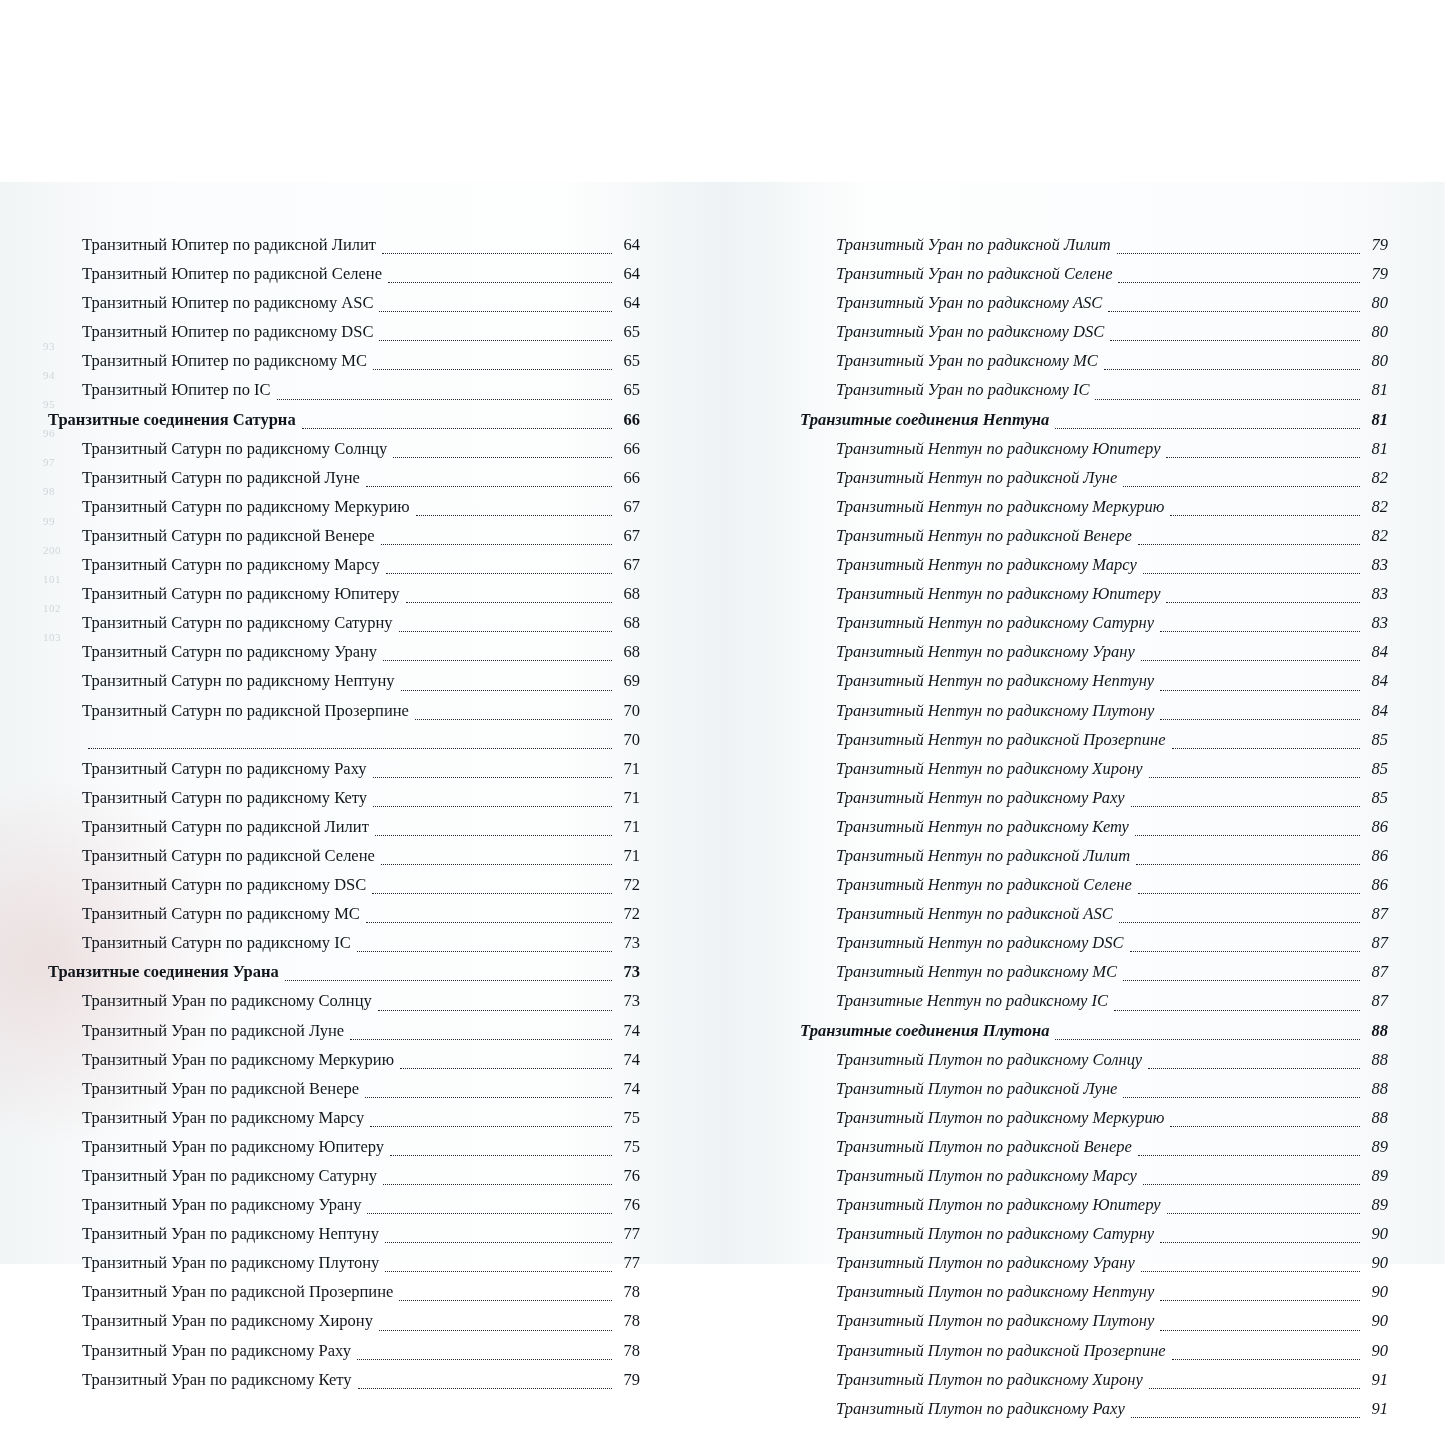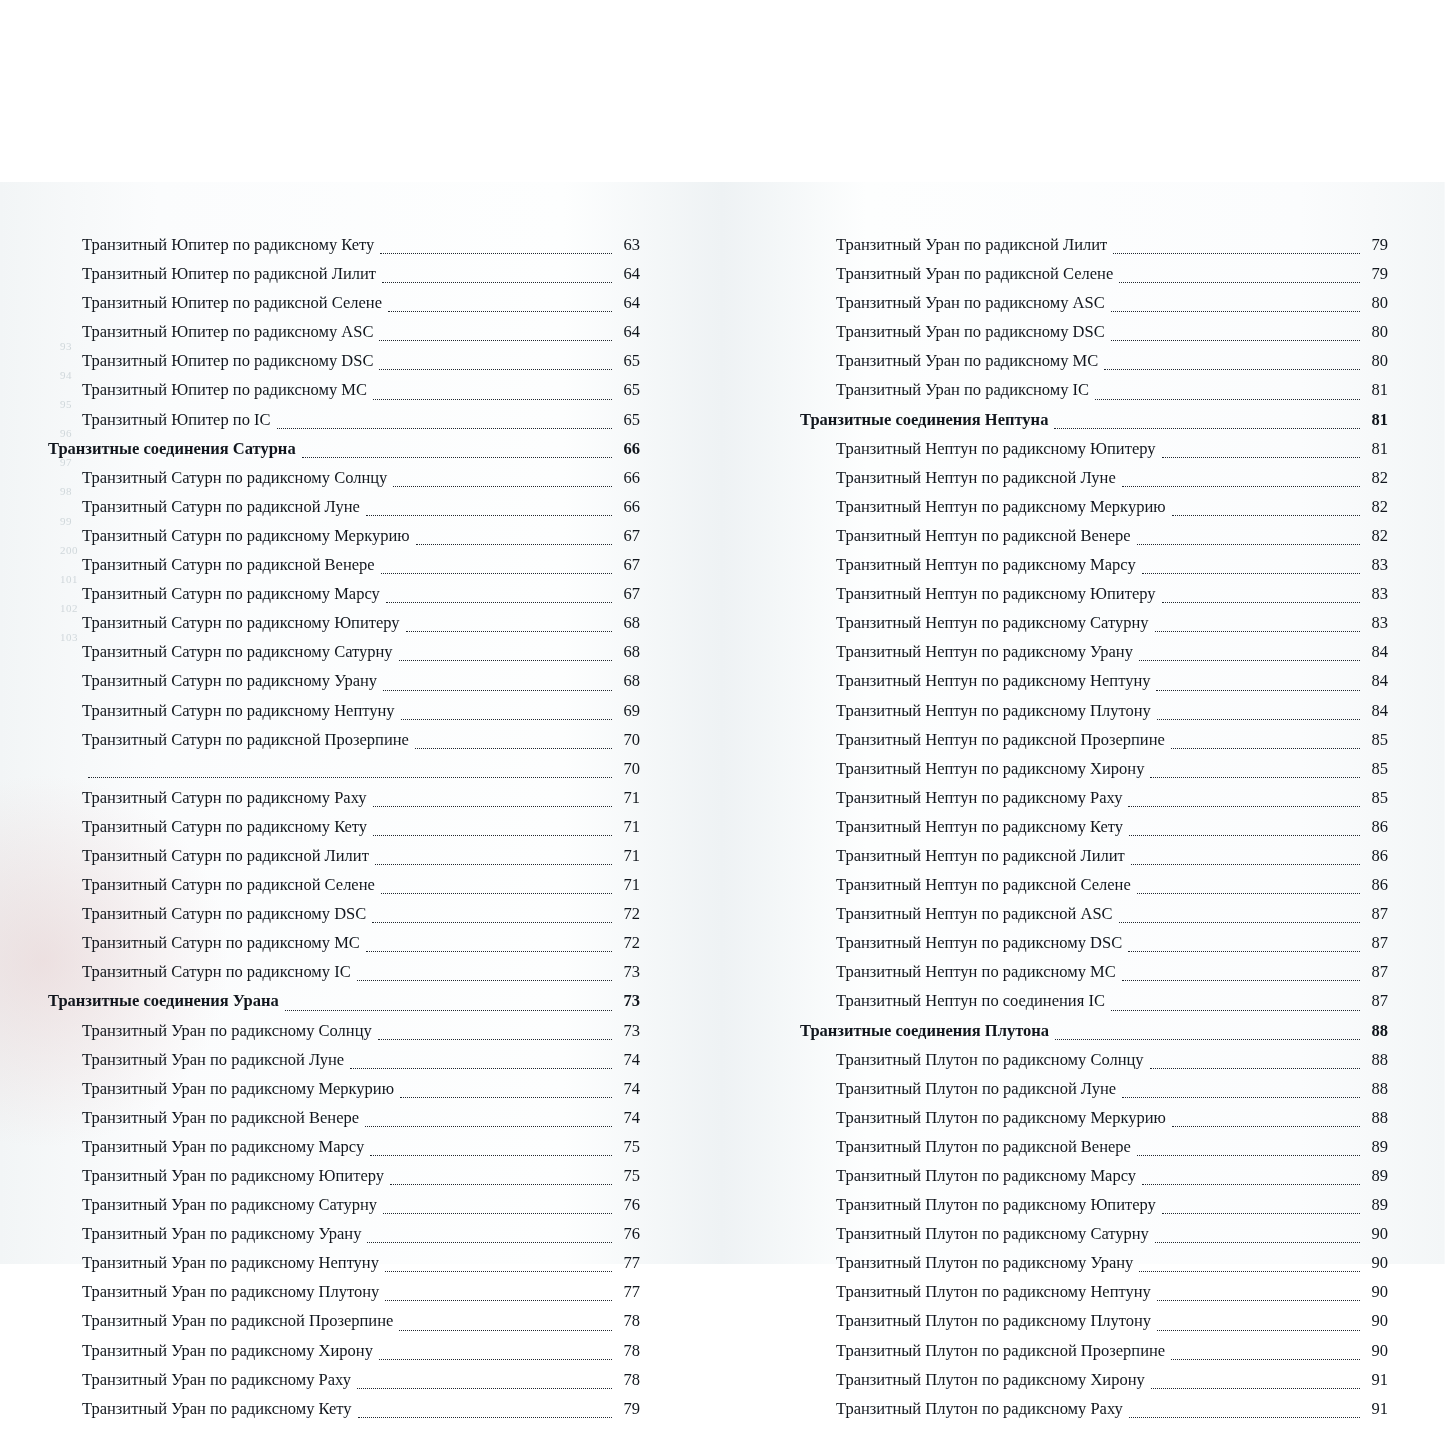--- a/index.html
+++ b/index.html
@@ -50,25 +50,26 @@
   }
   .leaf.left {
     padding: 48px 82px 0 48px;
     background:
       radial-gradient(circle at 6% 72%, rgba(226,196,196,0.45) 0%, rgba(226,196,196,0) 18%),
       linear-gradient(to right, #f2f5f6 0%, #fbfcfd 22%, #fdfefe 78%, #eef2f4 100%);
   }
   .leaf.right {
     padding: 48px 56px 0 78px;
     background: linear-gradient(to right, #eef2f4 0%, #fdfefe 20%, #fbfcfd 80%, #f3f6f7 100%);
+    font-style: italic;
   }
   
   .ghost {
     position: absolute;
-    left: 60px;
+    left: 43px;
     top: 150px;
     width: 30px;
     font-size: 11px;
     line-height: 29.1px;
     color: rgba(120,140,150,0.30);
     letter-spacing: 0.5px;
     user-select: none;
     pointer-events: none;
   }
   .toc {
@@ -125,25 +126,20 @@
           <div>97</div>
           <div>98</div>
           <div>99</div>
           <div>200</div>
           <div>101</div>
           <div>102</div>
           <div>103</div>
         </div>
       <ul class="toc" id="toc-left">
           <li class="row level-1">
-            <span class="label">Транзитный Юпитер по радиксному Кету</span>
-            <span class="leader"></span>
-            <span class="pg">63</span>
-          </li>
-          <li class="row level-1">
             <span class="label">Транзитный Юпитер по радиксной Лилит</span>
             <span class="leader"></span>
             <span class="pg">64</span>
           </li>
           <li class="row level-1">
             <span class="label">Транзитный Юпитер по радиксной Селене</span>
             <span class="leader"></span>
             <span class="pg">64</span>
           </li>
           <li class="row level-1">
@@ -464,21 +460,21 @@
             <span class="label">Транзитный Нептун по радиксному DSC</span>
             <span class="leader"></span>
             <span class="pg">87</span>
           </li>
           <li class="row level-1">
             <span class="label">Транзитный Нептун по радиксному MC</span>
             <span class="leader"></span>
             <span class="pg">87</span>
           </li>
           <li class="row level-1">
-            <span class="label">Транзитный Нептун по соединения IC</span>
+            <span class="label">Транзитные Нептун по радиксному IC</span>
             <span class="leader"></span>
             <span class="pg">87</span>
           </li>
           <li class="row level-0">
             <span class="label">Транзитные соединения Плутона</span>
             <span class="leader"></span>
             <span class="pg">88</span>
           </li>
           <li class="row level-1">
             <span class="label">Транзитный Плутон по радиксному Солнцу</span>

